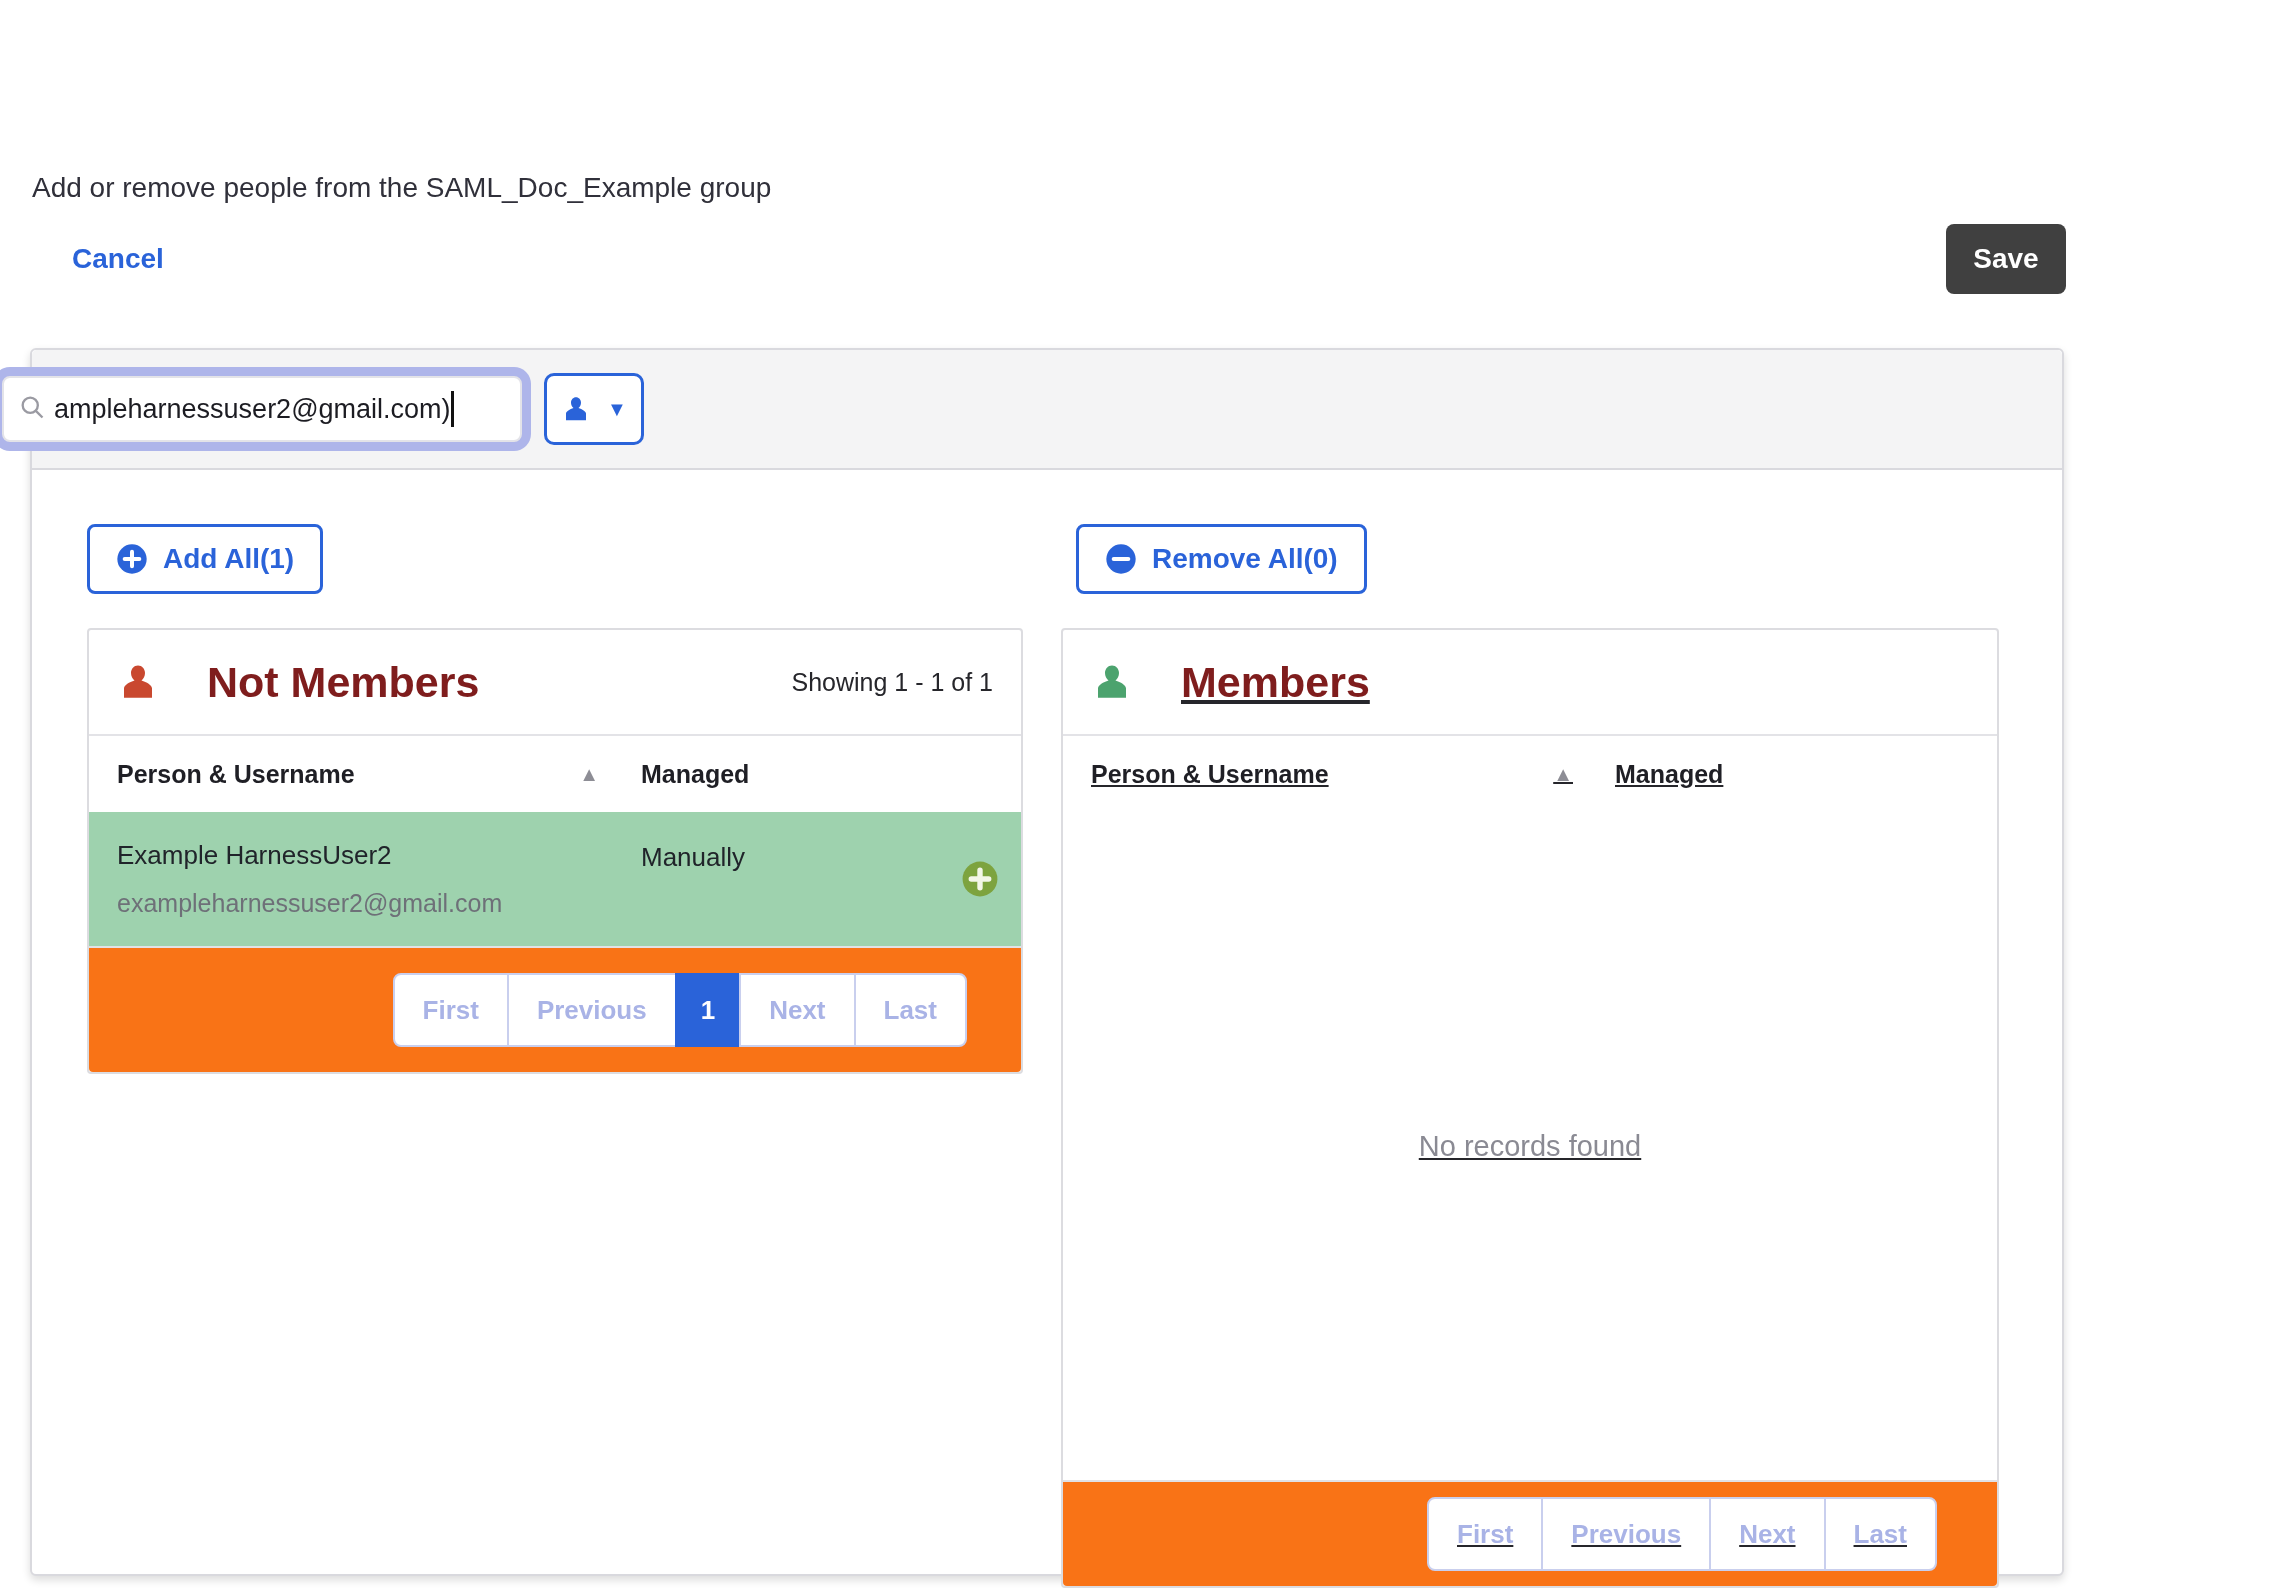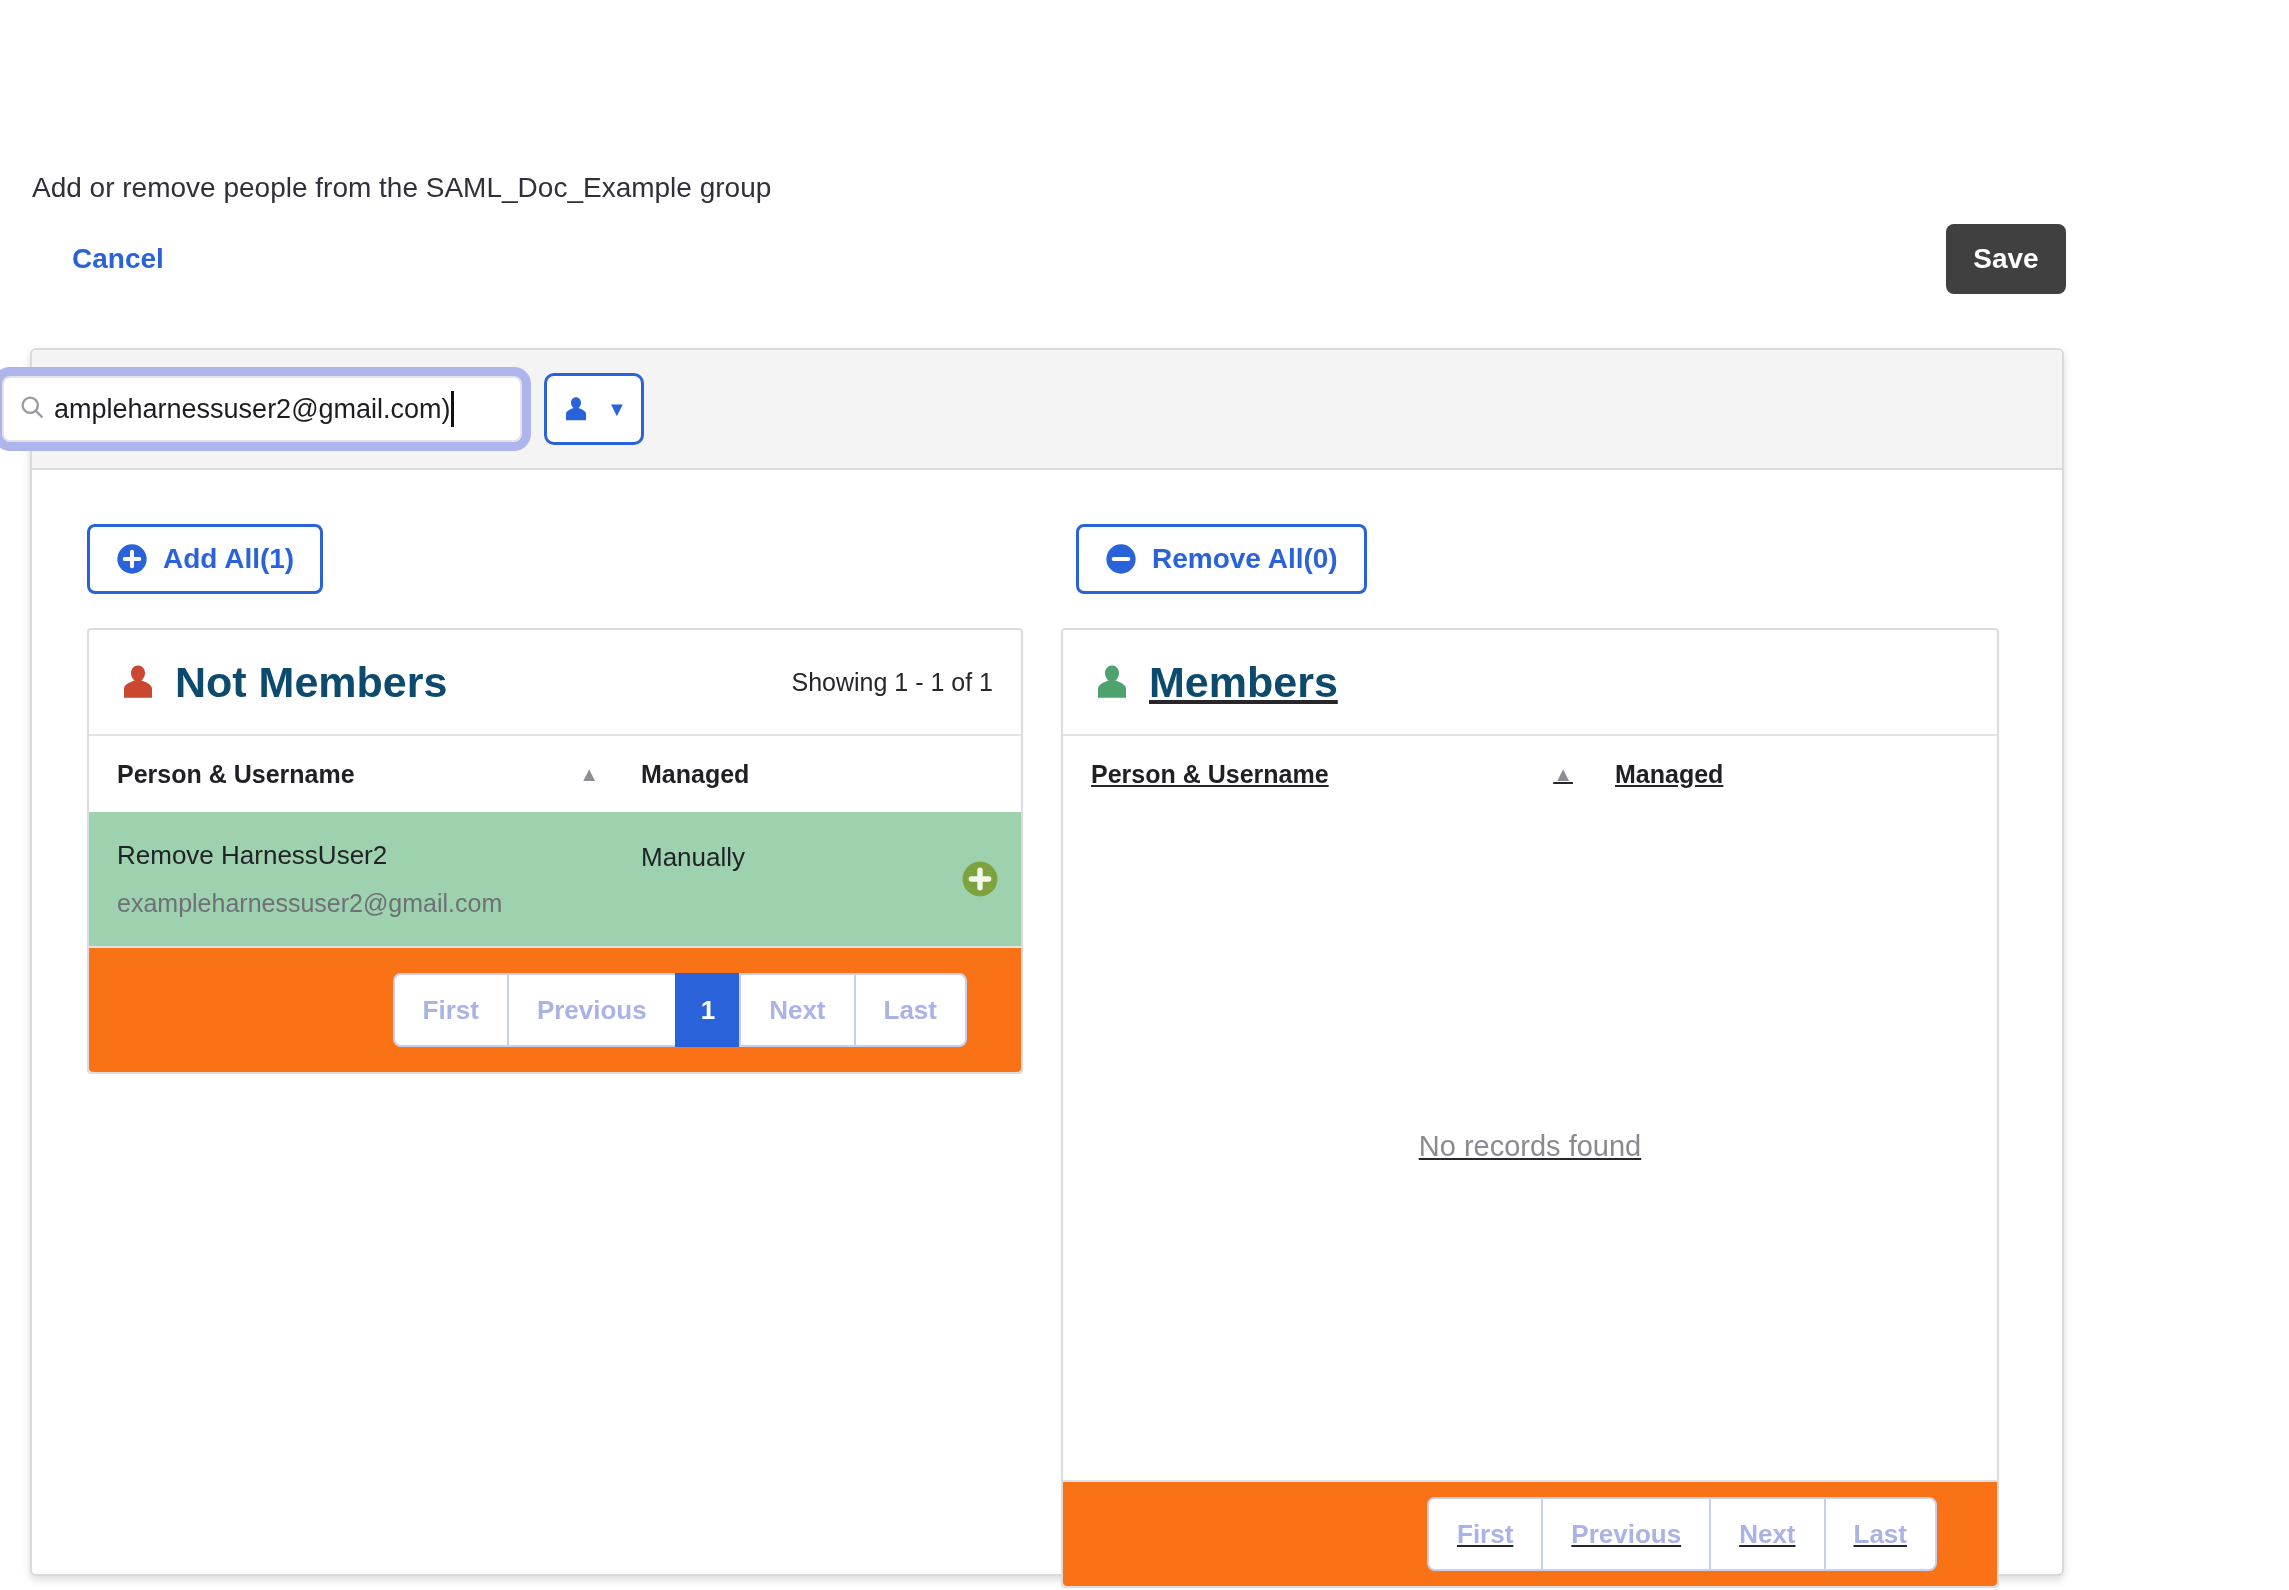--- a/index.html
+++ b/index.html
@@ -45,21 +45,21 @@
   .add-all{left:55px;top:174px;}
   .remove-all{left:1044px;top:174px;}
 
   
   .card{position:absolute;background:#fff;border:2px solid #dcdce0;border-radius:4px;
         box-sizing:border-box;}
   .left-card{left:55px;top:278px;width:936px;}
   .right-card{left:1029px;top:278px;width:938px;height:960px;display:flex;flex-direction:column;text-decoration:underline;}
   .card-header{display:flex;align-items:center;padding:0 28px;height:104px;}
   .card-header svg{width:42px;height:42px;margin-right:16px;}
-  .card-title{font-size:43px;font-weight:600;color:#0c4a6e;}
+  .card-title{font-size:43px;font-weight:600;color:#7f1d1d;margin-left:32px;}
   .showing{margin-left:auto;font-size:25px;color:#26262b;}
   .cols{display:flex;align-items:center;border-top:2px solid #e3e3e7;padding:0 28px;height:76px;
         font-size:25px;font-weight:bold;color:#1f1f25;}
   .col-person{width:524px;display:flex;align-items:center;cursor:pointer;}
   .sort-arrow{margin-left:auto;margin-right:42px;color:#8d8d95;font-size:20px;}
   .col-managed{flex:1;cursor:pointer;}
 
   .member-row{position:relative;display:flex;align-items:flex-start;background:#9ed2ae;
               padding:28px 28px;min-height:128px;box-sizing:border-box;cursor:pointer;}
   .row-person{width:524px;}
@@ -145,21 +145,21 @@
       </div>
       <div class="cols">
         <span class="col-person">
           <span>Person &amp; Username</span>
           <span class="sort-arrow">▲</span>
         </span>
         <span class="col-managed">Managed</span>
       </div>
       <div class="member-row">
         <span class="row-person">
-          <div class="row-name">Remove HarnessUser2</div>
+          <div class="row-name">Example HarnessUser2</div>
           <div class="row-email">exampleharnessuser2@gmail.com</div>
         </span>
         <span class="row-managed">Manually</span>
         <button class="row-add-btn">
           <svg viewBox="0 0 24 24">
             <circle cx="12" cy="12" r="11" fill="#7da33e"></circle>
             <path d="M12 6.5v11M6.5 12h11" stroke="#f3f6e8" stroke-width="3.4" stroke-linecap="round"></path>
           </svg>
         </button>
       </div>

